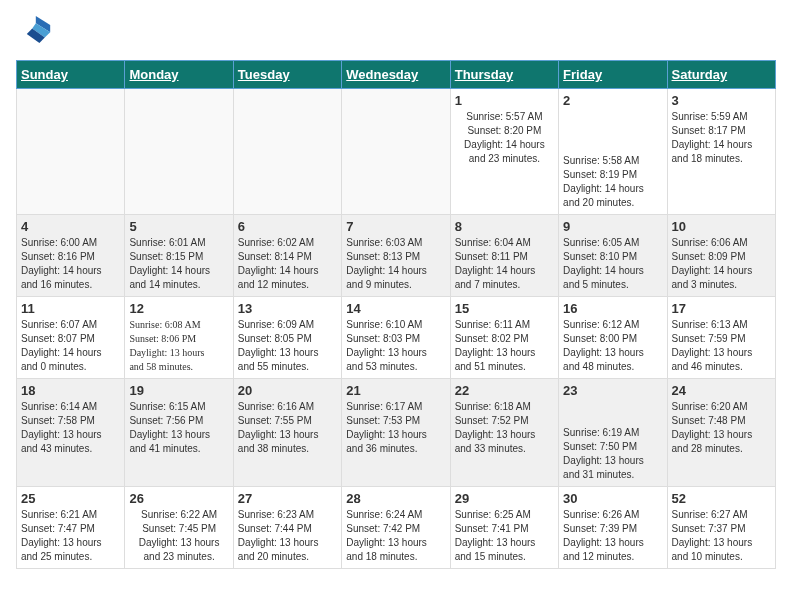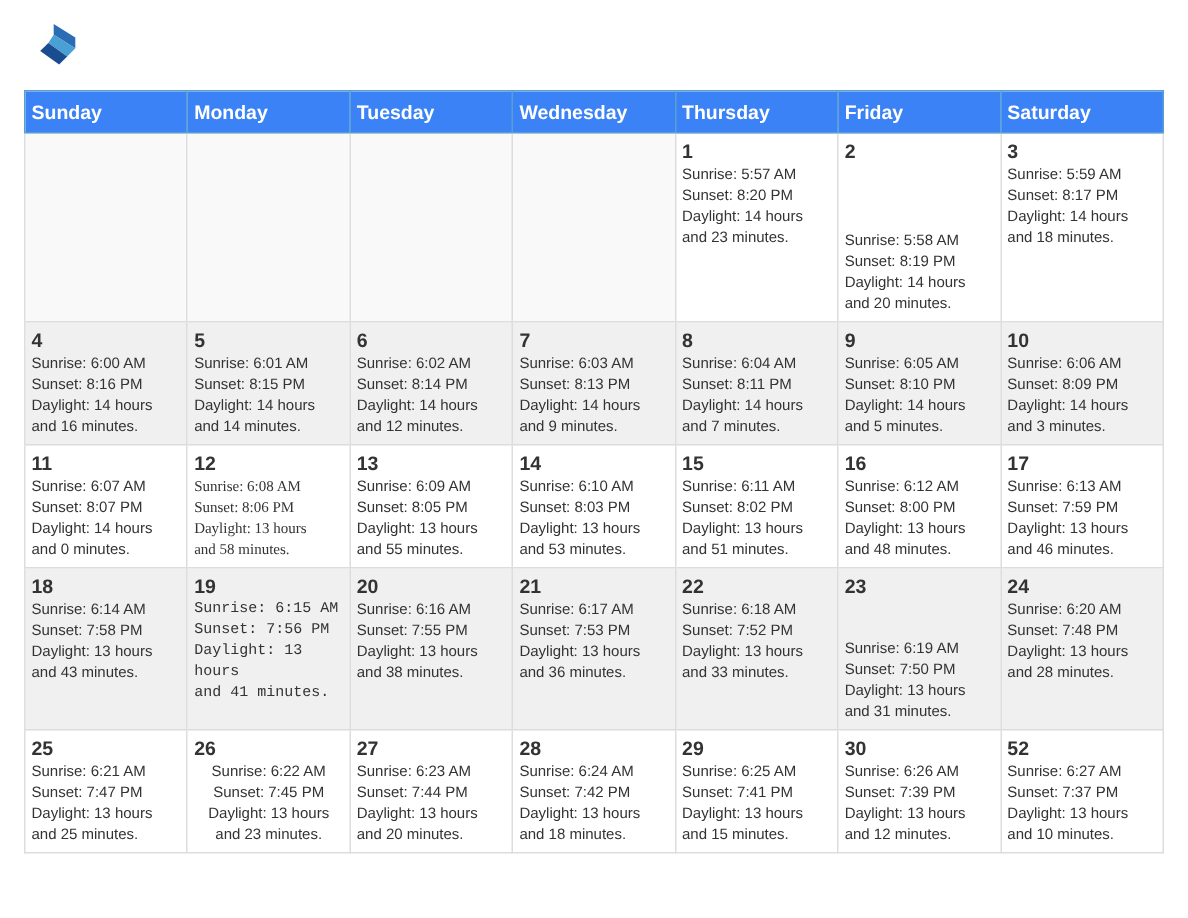--- a/index.html
+++ b/index.html
@@ -52,22 +52,23 @@
     .subtitle {
       font-size: 16px;
       color: #555;
     }
     table {
       width: 100%;
       border-collapse: collapse;
       table-layout: fixed;
     }
     thead tr {
-      background-color: #3b82f6;
+      background-color: #0f766e;
       color: white;
+      text-decoration: underline;
     }
     thead th {
       padding: 6px 4px;
       font-size: 13px;
       font-weight: bold;
       text-align: left;
       border: 1px solid #5a9fd4;
     }
     tbody tr {
       border-bottom: 1px solid #ccc;
@@ -134,21 +135,21 @@
       </tr>
   </thead>
   <tbody id="calendar-body">
   <tr>
         <td class="empty-cell"></td>
         <td class="empty-cell"></td>
         <td class="empty-cell"></td>
         <td class="empty-cell"></td>
         <td>
           <div class="day-number">1</div>
-          <div class="day-info" style="white-space: pre-line;">Sunrise: 5:57 AM
+          <div class="day-info" style="white-space: pre-line; text-align: center;">Sunrise: 5:57 AM
 Sunset: 8:20 PM
 Daylight: 14 hours
 and 23 minutes.</div>
         </td>
         <td>
           <div class="day-number">2</div>
           <div class="day-info" style="white-space: pre-line; margin-top: 46px;">Sunrise: 5:58 AM
 Sunset: 8:19 PM
 Daylight: 14 hours
 and 20 minutes.</div>
@@ -266,21 +267,21 @@
       <tr>
         <td>
           <div class="day-number">18</div>
           <div class="day-info" style="white-space: pre-line;">Sunrise: 6:14 AM
 Sunset: 7:58 PM
 Daylight: 13 hours
 and 43 minutes.</div>
         </td>
         <td>
           <div class="day-number">19</div>
-          <div class="day-info" style="white-space: pre-line; font-family: Liberation Mono, monospace;">Sunrise: 6:15 AM
+          <div class="day-info" style="white-space: pre-line;">Sunrise: 6:15 AM
 Sunset: 7:56 PM
 Daylight: 13 hours
 and 41 minutes.</div>
         </td>
         <td>
           <div class="day-number">20</div>
           <div class="day-info" style="white-space: pre-line;">Sunrise: 6:16 AM
 Sunset: 7:55 PM
 Daylight: 13 hours
 and 38 minutes.</div>

